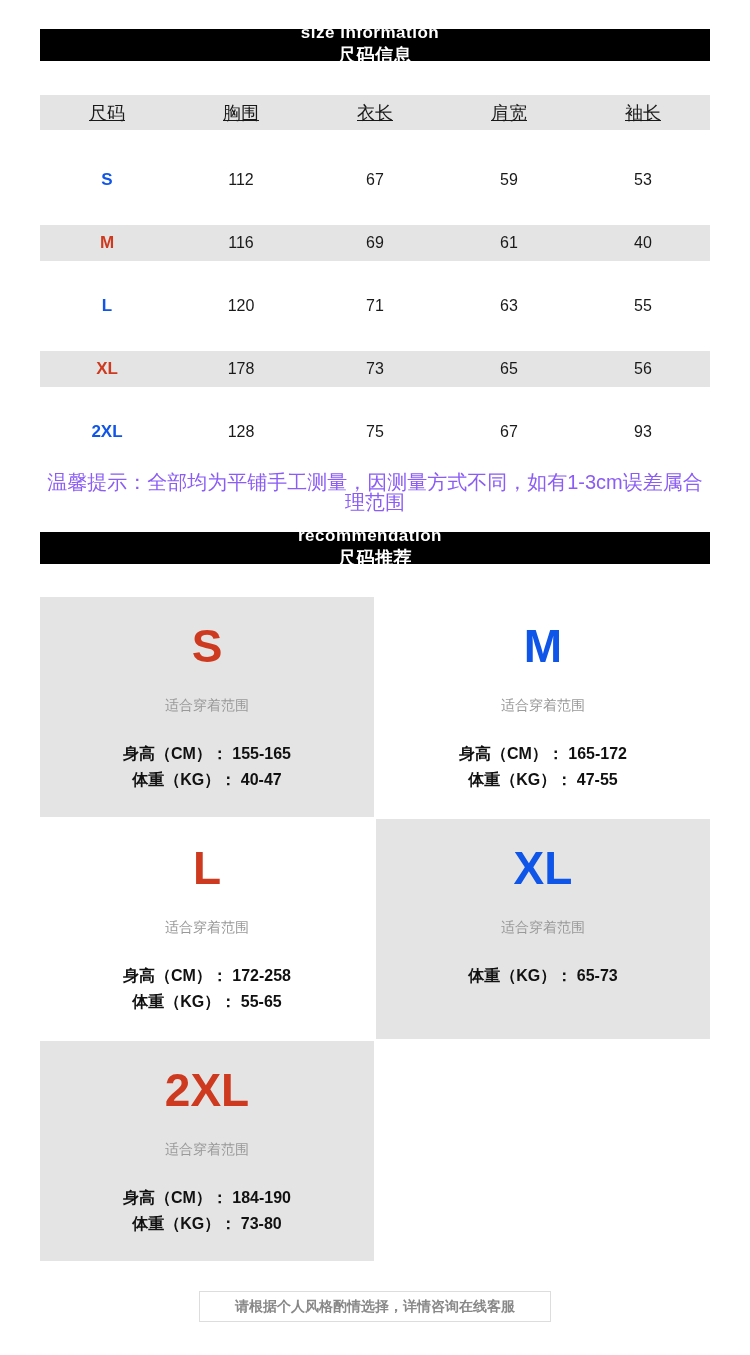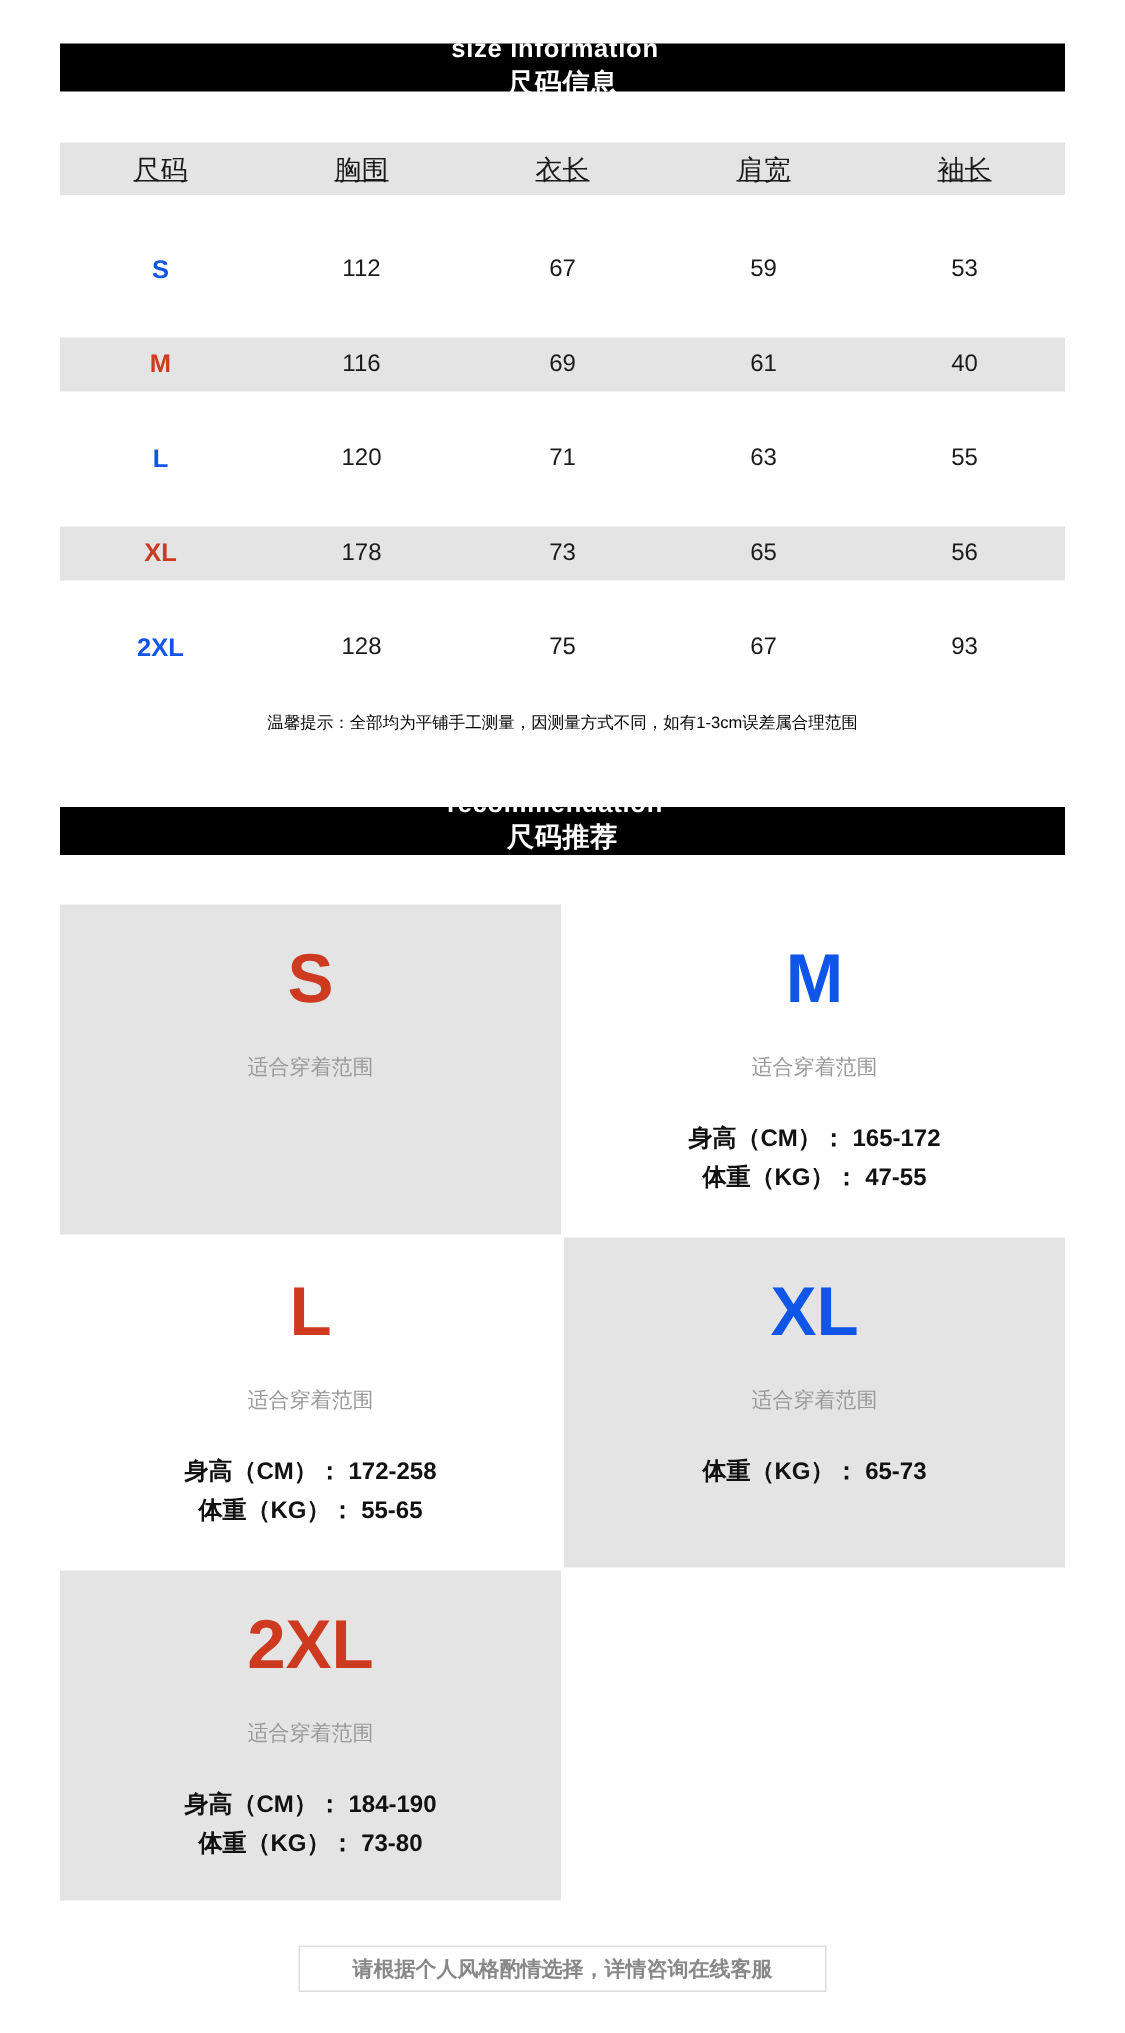--- a/index.html
+++ b/index.html
@@ -60,26 +60,26 @@
     font-size: 16px;
     color: #1a1a1a;
   }
   .cell.size { font-weight: bold; font-size: 17px; }
   .c-blue { color: #0f55e8; }
   .c-red  { color: #ce3a1f; }
 
   .measure-note {
     margin-top: 9px;
     text-align: center;
-    font-size: 11px;
-    color: #000000;
+    font-size: 20px;
+    color: #8b5cf6;
     line-height: 20px;
   }
 
-  .bar-reco { margin-top: 46px; justify-content: flex-end; }
+  .bar-reco { margin-top: 20px; }
 
   
   .reco-grid {
     margin-top: 33px;
     display: grid;
     grid-template-columns: 334px 334px;
     grid-auto-rows: 220px;
     gap: 2px;
   }
   .card {
@@ -195,20 +195,24 @@
     <div class="bar bar-reco">
       <span class="en">recommendation</span>
       <span class="zh">尺码推荐</span>
     </div>
 
     <div class="reco-grid">
 
       <div class="card gray">
         <div class="card-letter c-red">S</div>
         <div class="card-fit">适合穿着范围</div>
+        <div class="card-lines">
+          <div>身高（CM）： 155-165</div>
+          <div>体重（KG）： 40-47</div>
+        </div>
       </div>
 
       <div class="card">
         <div class="card-letter c-blue">M</div>
         <div class="card-fit">适合穿着范围</div>
         <div class="card-lines">
           <div>身高（CM）： 165-172</div>
           <div>体重（KG）： 47-55</div>
         </div>
       </div>

